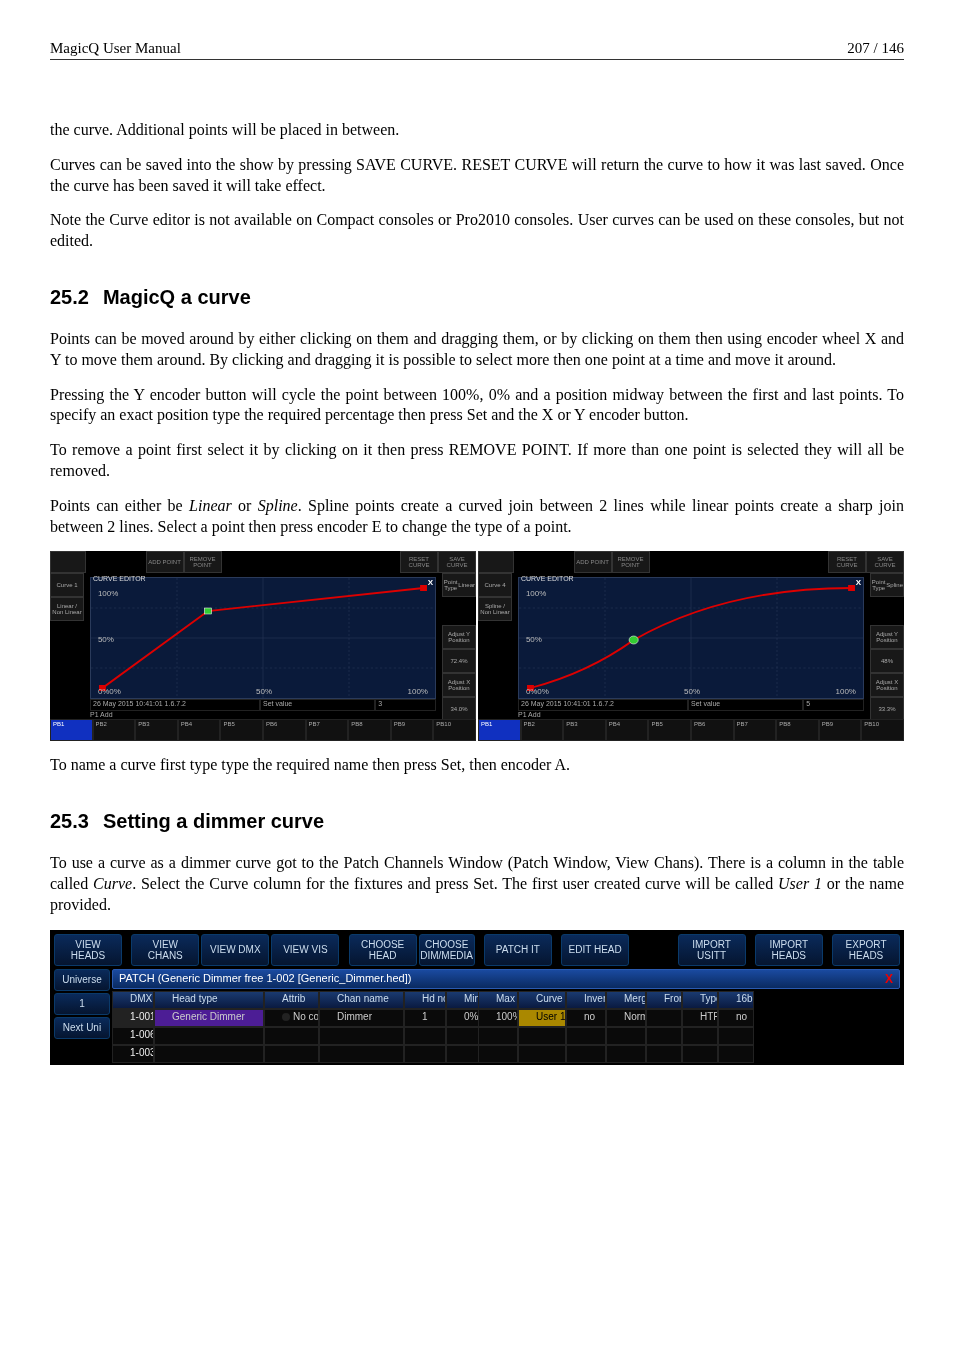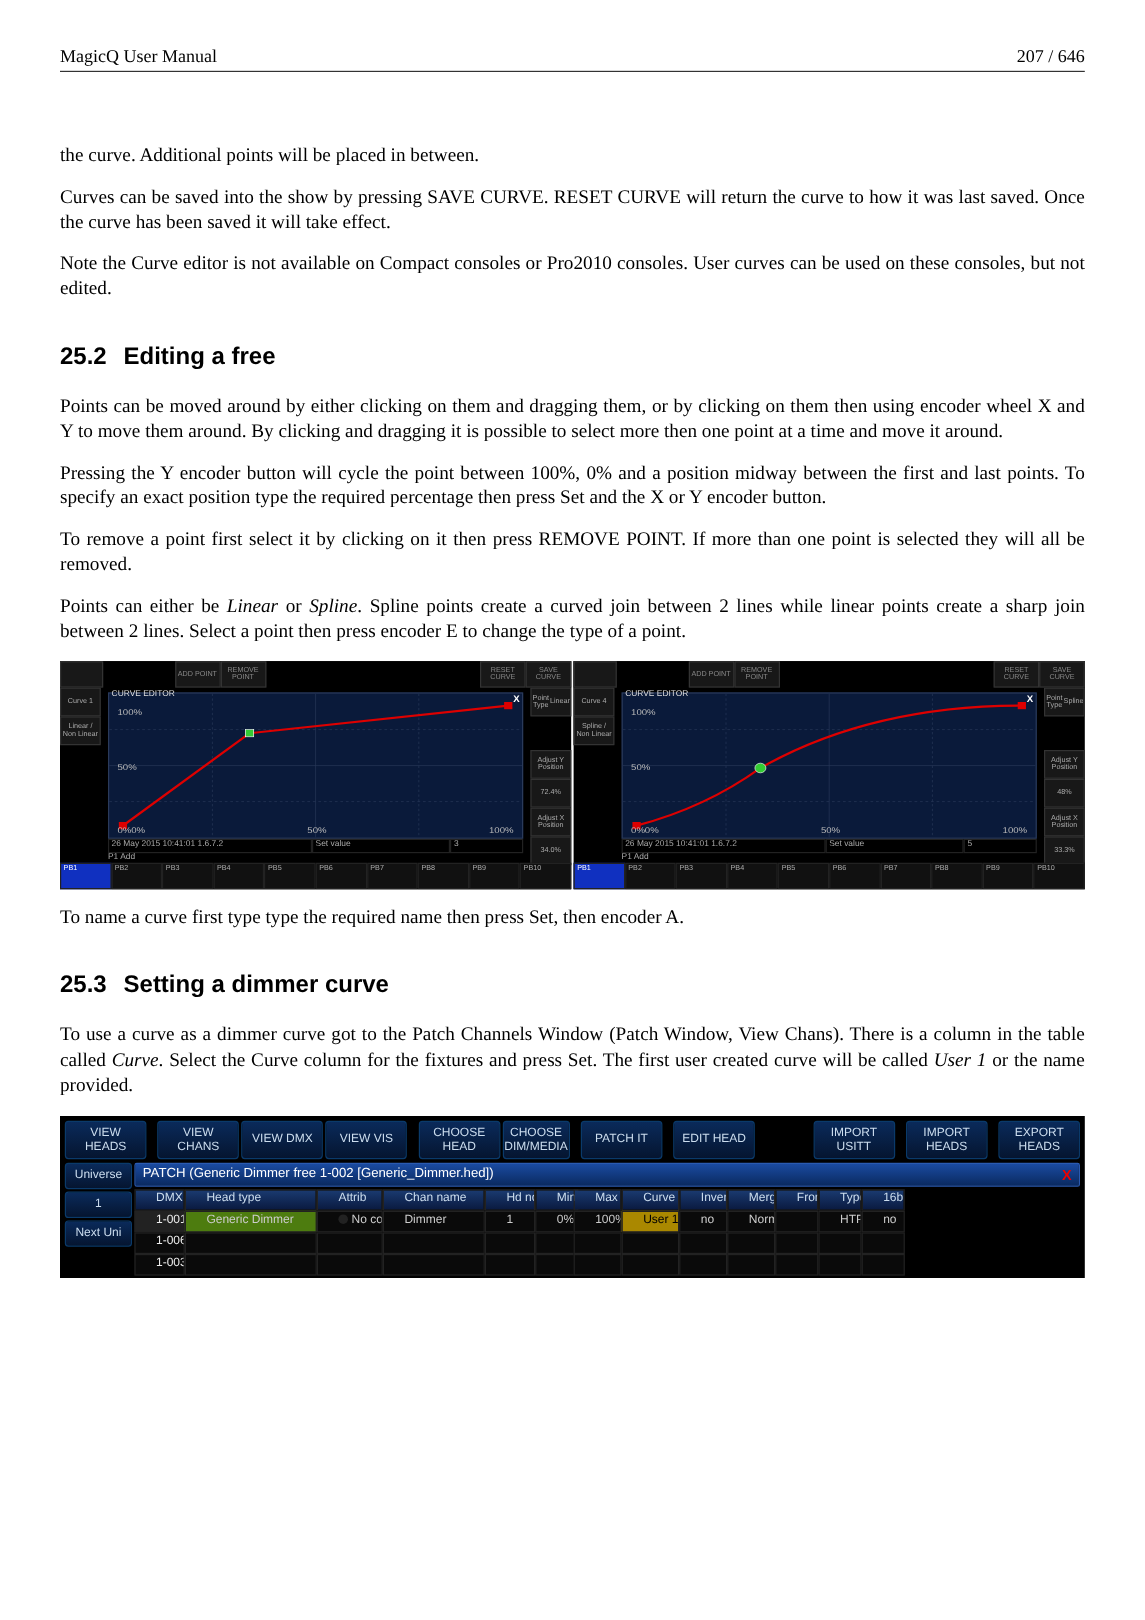--- a/index.html
+++ b/index.html
@@ -251,29 +251,29 @@
     background: #222;
     margin-right: 3px;
     vertical-align: middle;
   }
 </style>
 </head>
 <body>
 
 <div class="header-row">
   <span>MagicQ User Manual</span>
-  <span>207 / 646</span>
+  <span>207 / 146</span>
 </div>
 
 <p>the curve. Additional points will be placed in between.</p>
 <p>Curves can be saved into the show by pressing SAVE CURVE. RESET CURVE will return the curve to how it was last saved. Once the curve has been saved it will take effect.</p>
 <p>Note the Curve editor is not available on Compact consoles or Pro2010 consoles. User curves can be used on these consoles, but not edited.</p>
 
 <h2>
-  <span class="sec-num">25.2</span><span>Editing a free</span>
+  <span class="sec-num">25.2</span><span>MagicQ a curve</span>
 </h2>
 <p>Points can be moved around by either clicking on them and dragging them, or by clicking on them then using encoder wheel X and Y to move them around. By clicking and dragging it is possible to select more then one point at a time and move it around.</p>
 <p>Pressing the Y encoder button will cycle the point between 100%, 0% and a position midway between the first and last points. To specify an exact position type the required percentage then press Set and the X or Y encoder button.</p>
 <p>To remove a point first select it by clicking on it then press REMOVE POINT. If more than one point is selected they will all be removed.</p>
 <p>
   <span>Points can either be </span><em>Linear</em><span> or </span><em>Spline</em><span>. Spline points create a curved join between 2 lines while linear points create a sharp join between 2 lines. Select a point then press encoder E to change the type of a point.</span>
 </p>
 
 <div class="curves-wrap">
 
@@ -480,21 +480,21 @@
         <div class="hdr">Min</div>
         <div class="hdr">Max</div>
         <div class="hdr">Curve</div>
         <div class="hdr">Invert</div>
         <div class="hdr">Merge</div>
         <div class="hdr">From</div>
         <div class="hdr">Type</div>
         <div class="hdr">16bit</div>
 
         <div class="dmxcol" style="background:#222">1-001</div>
-        <div style="background:#4d7c0f">Generic Dimmer</div>
+        <div style="background:#4c1d95">Generic Dimmer</div>
         <div><span class="nocol-dot"></span><span>No col</span></div>
         <div>Dimmer</div>
         <div>1</div>
         <div>0%</div>
         <div>100%</div>
         <div class="sel">User 1</div>
         <div>no</div>
         <div>Norm</div>
         <div></div>
         <div>HTP</div>

